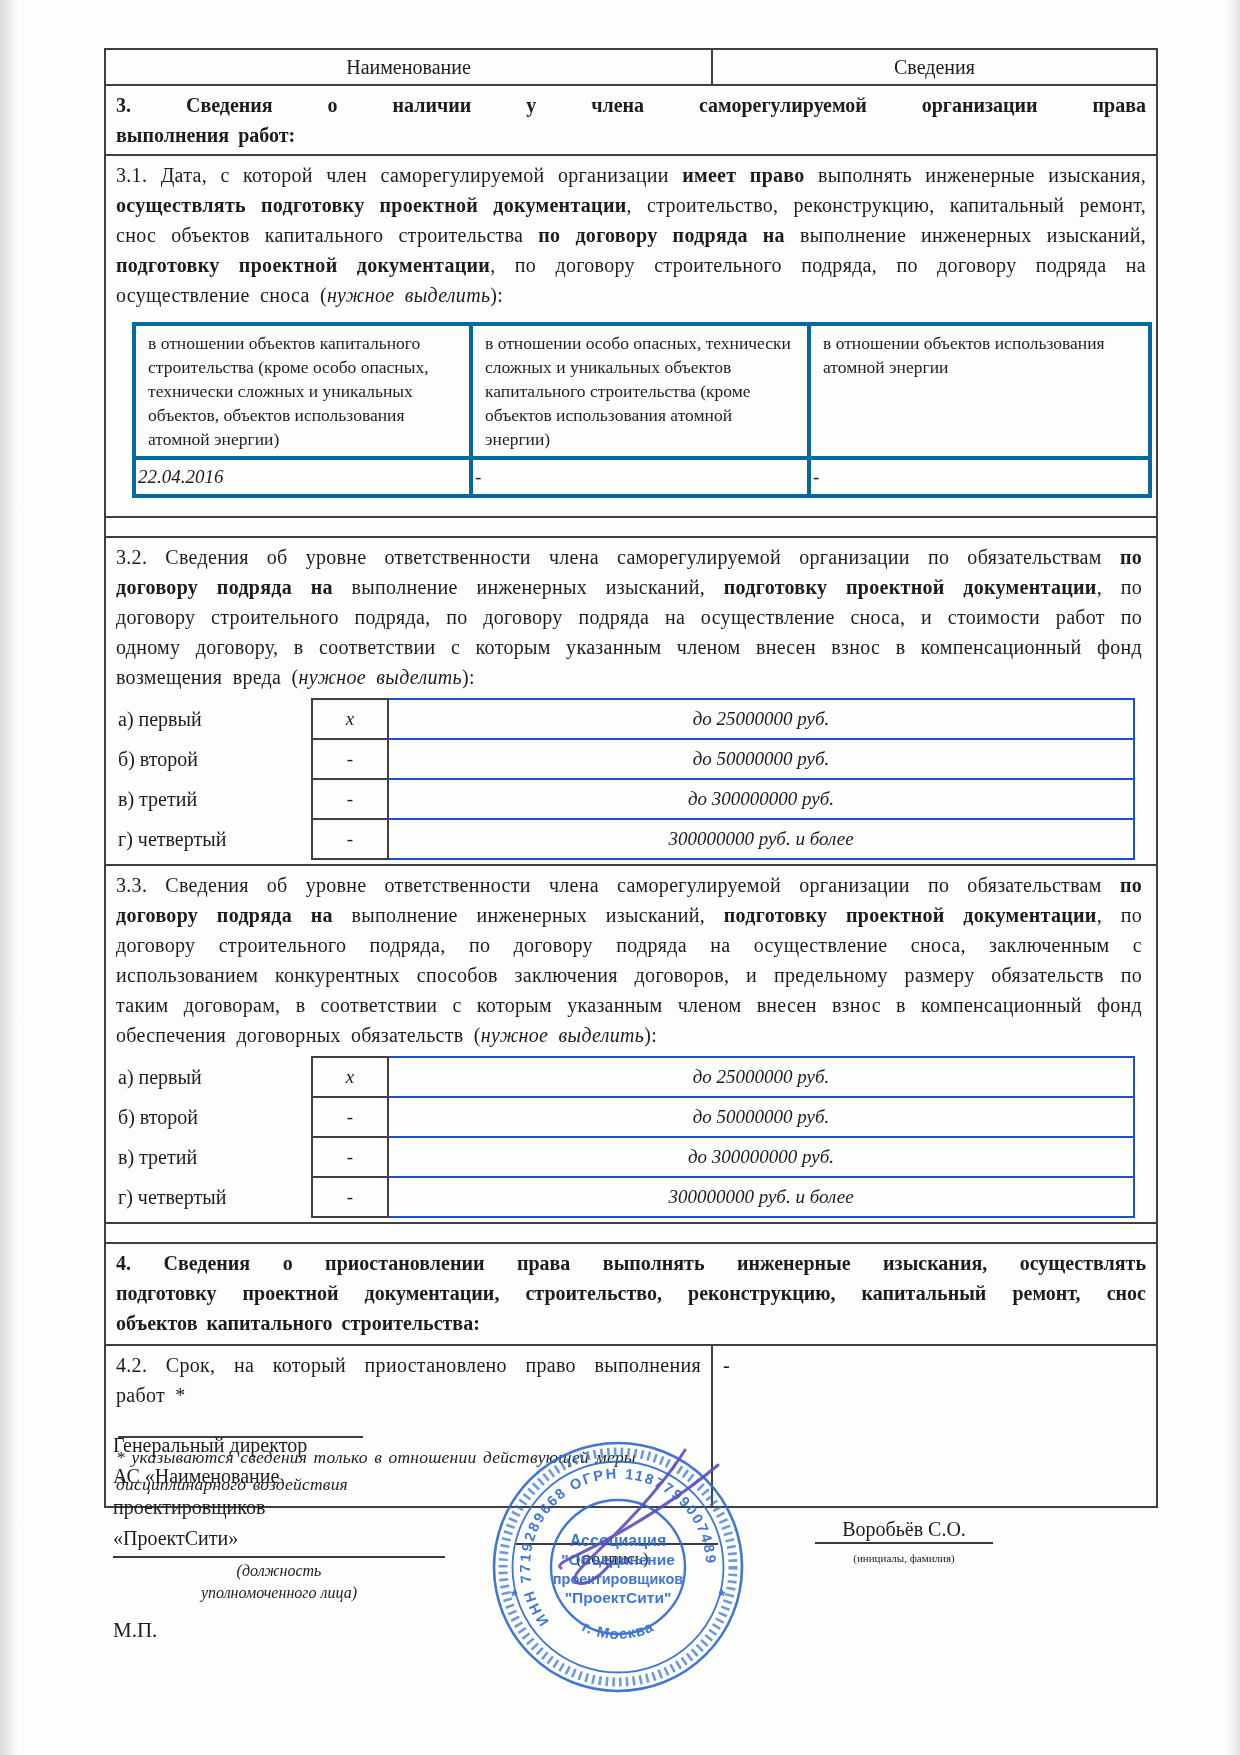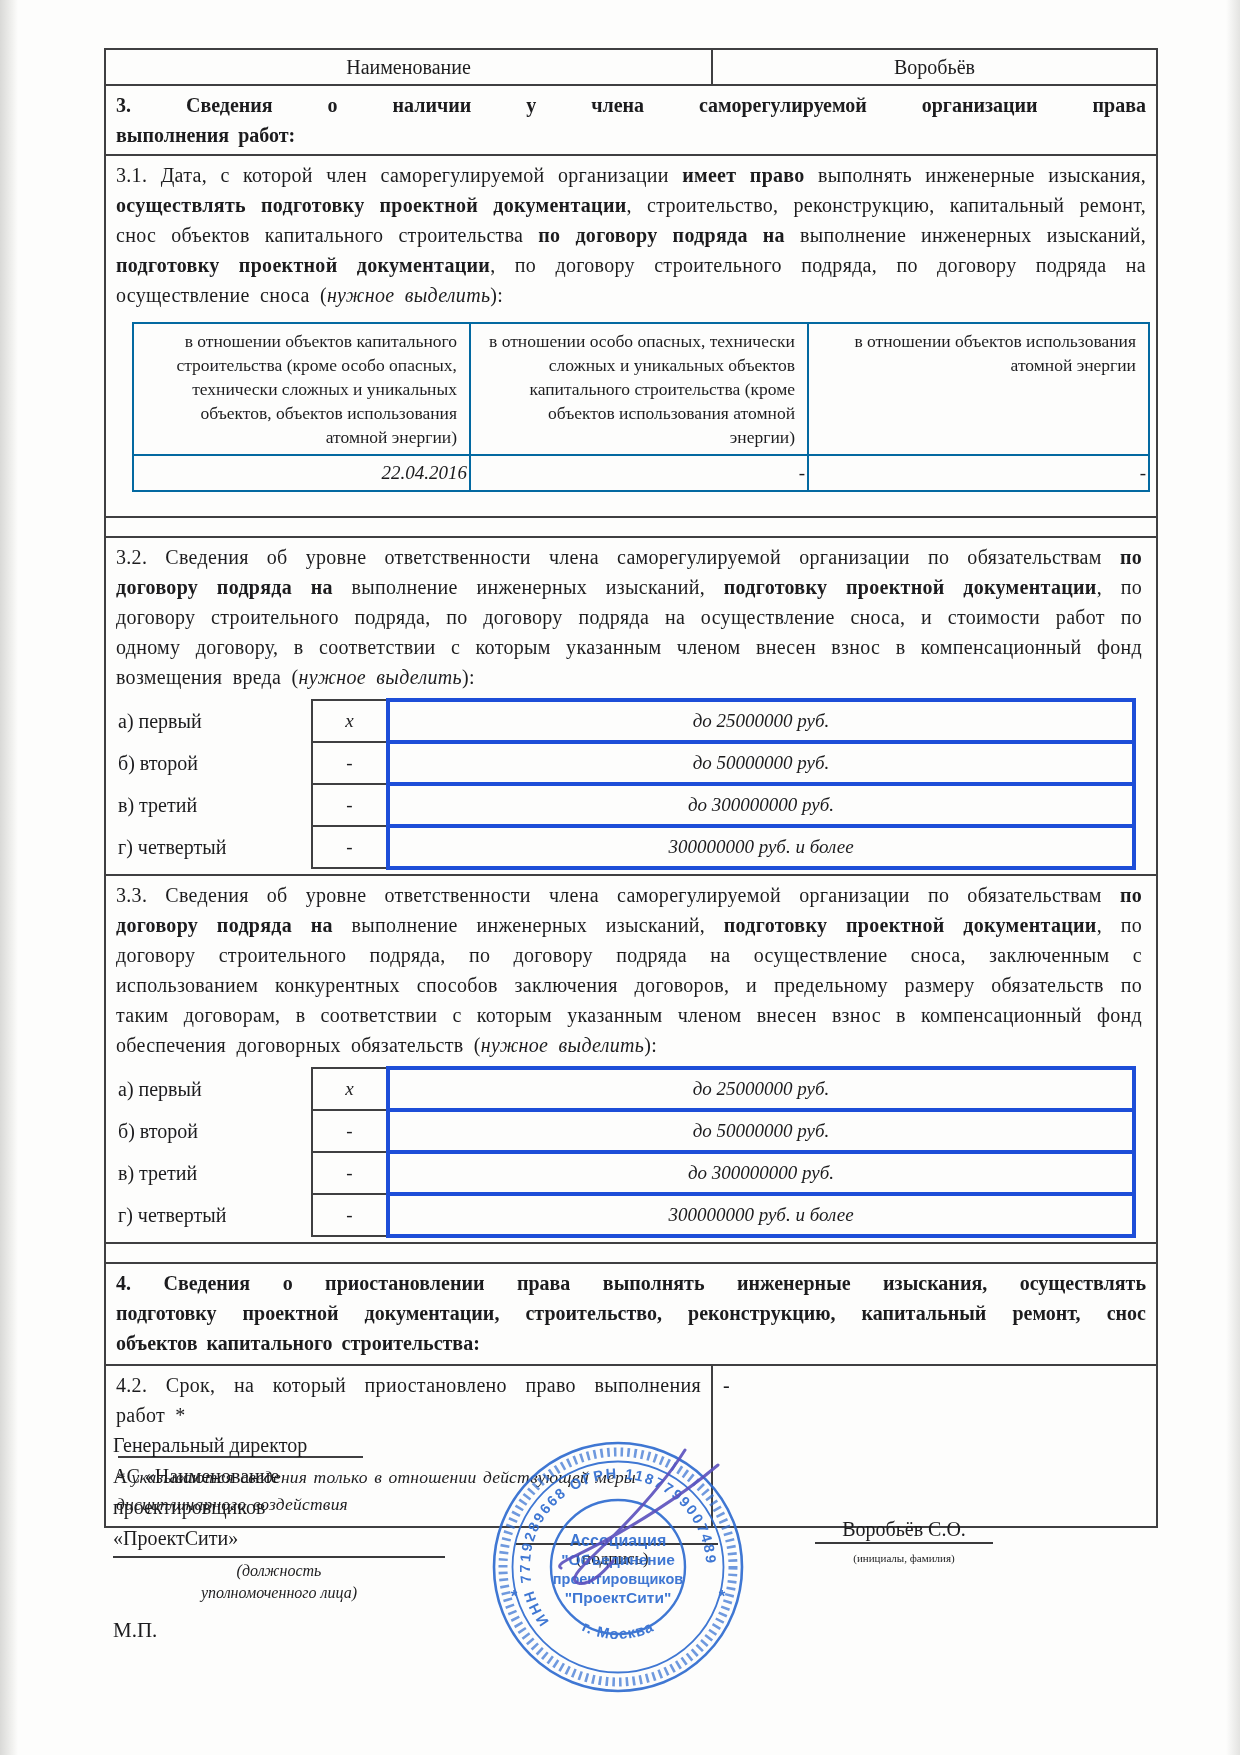--- a/index.html
+++ b/index.html
@@ -25,30 +25,30 @@
   td.center{text-align:center;}
   tr.hdr td{height:24px;padding:2px 8px;}
   td.titlecell{font-weight:bold;}
   .jl{text-align:justify;text-align-last:justify;}
   .para{text-align:justify;word-spacing:5px;letter-spacing:.3px;}
   .boldblock{font-weight:bold;word-spacing:4px;}
   tr.spacer td{height:18px;padding:0;}
 
   
   table.matrix{border-collapse:collapse;table-layout:fixed;margin:12px 0 0 16px;width:1016px;}
-  table.matrix td{border:2px solid #0369a1;text-align:right;vertical-align:top;
+  table.matrix td{border:4px solid #0369a1;text-align:left;vertical-align:top;
     font-size:17.5px;line-height:24px;padding:5px 12px;word-spacing:normal;letter-spacing:0;}
   table.matrix tr.vals td{height:30px;font-size:19px;font-style:italic;vertical-align:middle;padding:2px;}
 
   
   table.levels{border-collapse:collapse;table-layout:fixed;margin:6px 0 0 0;width:1018px;}
   table.levels td{vertical-align:middle;font-size:20px;height:30px;}
   table.levels td.lab{border:none;padding:0 0 0 2px;}
   table.levels td.mark{border:2px solid #3f3f41;text-align:center;font-style:italic;font-size:19px;}
-  table.levels td.val{border:4px solid #1d4ed8;text-align:center;font-style:italic;font-size:19px;}
+  table.levels td.val{border:2px solid #1d4ed8;text-align:center;font-style:italic;font-size:19px;}
 
   td.cell-noside{padding:4px 10px 0 8px;}
   .dashcell{font-size:20px;}
 
   .footnote-sep{width:245px;border-top:2px solid #3f3f41;margin:26px 0 6px 2px;}
   .footnote{font-style:italic;font-size:17.5px;line-height:27px;width:545px;
     word-spacing:2px;letter-spacing:.2px;}
 
   
   .pos-block{position:absolute;left:113px;top:1430px;width:332px;
@@ -76,21 +76,21 @@
 
   <table class="main">
     <colgroup>
         <col style="width:607px">
         <col style="width:445px">
       </colgroup>
 
     <tbody>
         <tr class="hdr">
       <td class="center">Наименование</td>
-      <td class="center">Воробьёв</td>
+      <td class="center">Сведения</td>
     </tr>
 
     <tr>
       <td colspan="2" class="titlecell boldblock" style="height:58px">
             <div class="jl">3. Сведения о наличии у члена саморегулируемой организации права</div>
             <div>выполнения работ:</div>
           </td>
     </tr>
 
     <tr>

